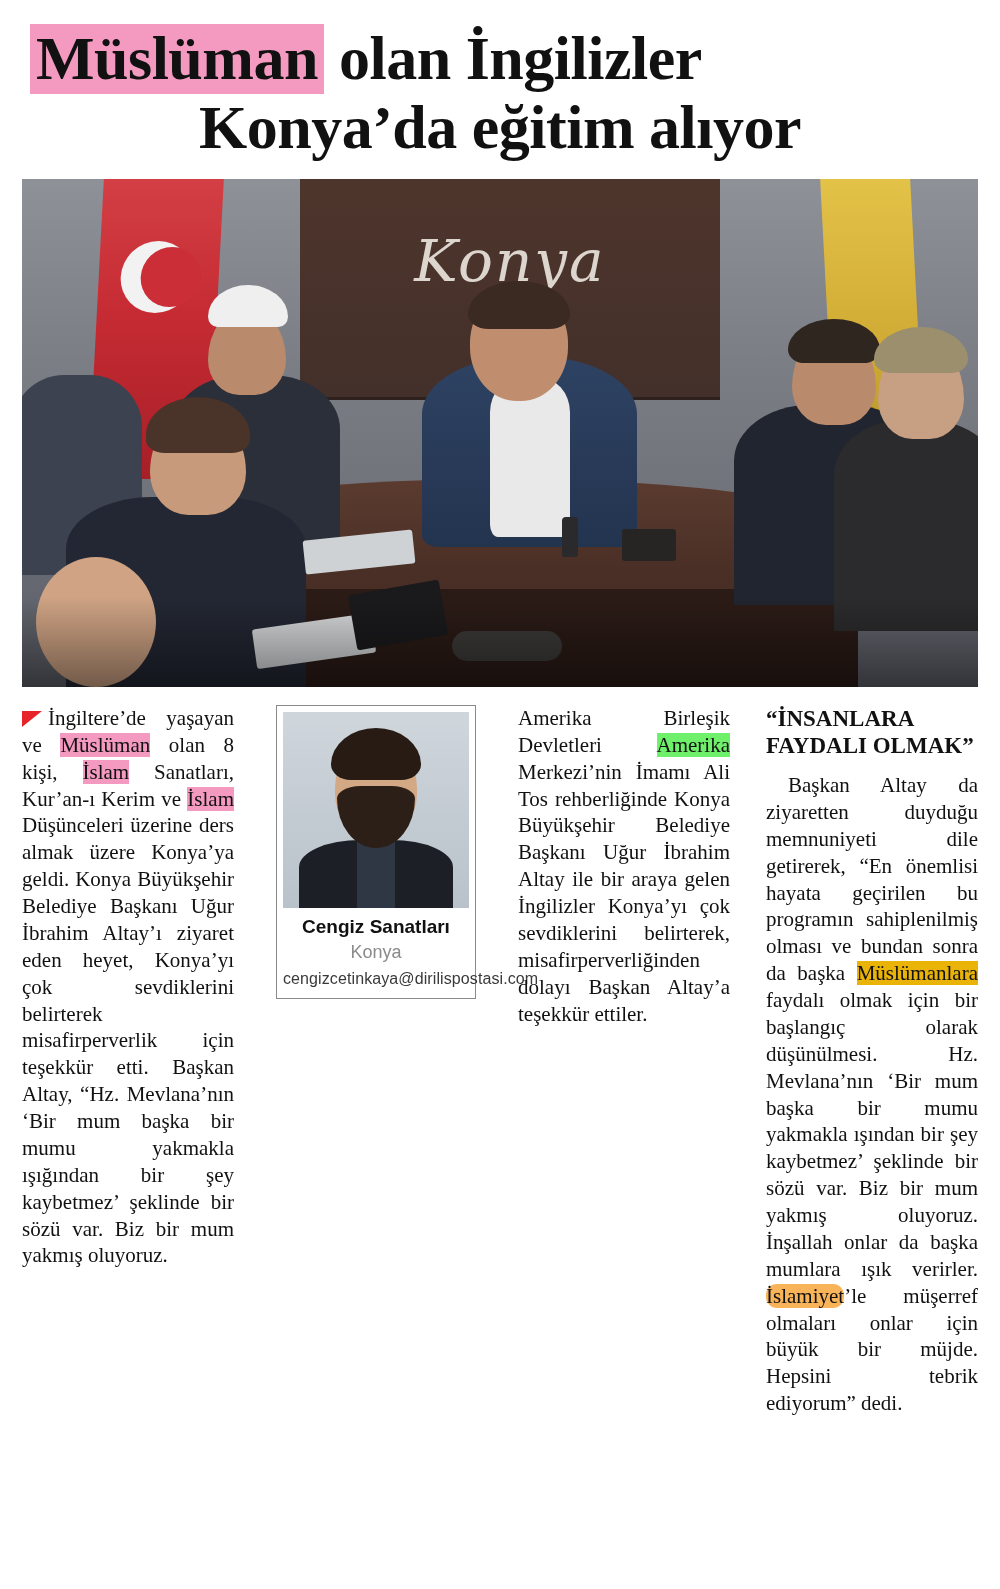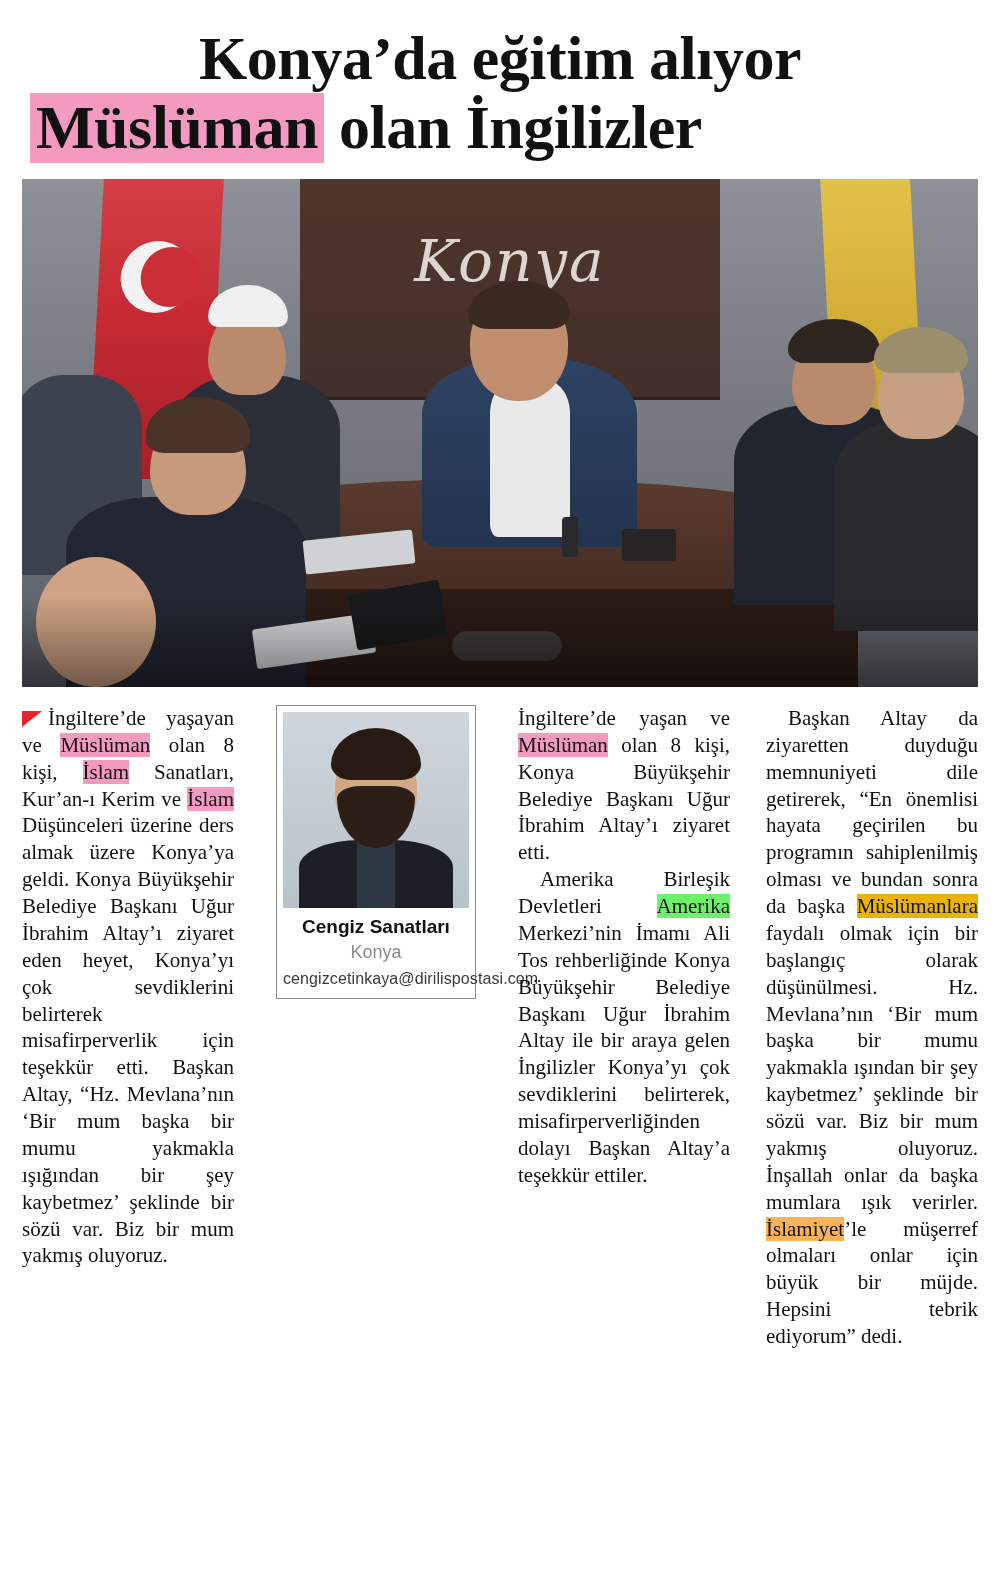--- a/index.html
+++ b/index.html
@@ -260,30 +260,30 @@
     font-size: 23px;
     line-height: 1.2;
     margin: 0 0 12px 0;
     text-align: left;
   }
 
   
   .hl-pink   { background: #f49ac1; }
   .hl-yellow { background: #eab308; }
   .hl-green  { background: #6ff06a; }
-  .hl-orange { background: #f9b45a; }
+  .hl-orange { background: #f9b45a; border-radius: 11px; }
 </style>
 </head>
 <body>
 
 <div class="page">
 
   <div class="headline">
+    <div class="headline-line hl-1"><span class="hl-mark">Müslüman</span><span> olan İngilizler</span></div>
     <div class="headline-line hl-2">Konya’da eğitim alıyor</div>
-    <div class="headline-line hl-1"><span class="hl-mark">Müslüman</span><span> olan İngilizler</span></div>
   </div>
 
   <div class="photo-wrap">
     <div class="photo">
       <div class="ph-wall"></div>
       <div class="ph-panel">
         <div class="ph-panel-script">Konya</div>
       </div>
       <div class="ph-flag">
           <div class="ph-flag-moon"></div>
@@ -340,22 +340,22 @@
           <div class="ap-beard"></div>
           <div class="ap-hair"></div>
         </div>
         <div class="author-name">Cengiz Sanatları</div>
         <div class="author-city">Konya</div>
         <div class="author-mail">cengizcetinkaya@dirilispostasi.com</div>
       </div>
     </div>
 
     <div class="col col-3">
-      <p><span>İngiltere’de yaşan ve </span><span class="hl-pink">Müslüman</span><span> olan 8 kişi, Konya Büyükşehir Belediye Başkanı Uğur İbrahim Altay’ı ziyaret etti.</span></p>
       <p><span>Amerika Birleşik Devletleri </span><span class="hl-green">Amerika</span><span> Merkezi’nin İmamı Ali Tos rehberliğinde Konya Büyükşehir Belediye Başkanı Uğur İbrahim Altay ile bir araya gelen İngilizler Konya’yı çok sevdiklerini belirterek, misafirperverliğinden dolayı Başkan Altay’a teşekkür ettiler.</span></p>
     </div>
 
     <div class="col col-4">
+      <div class="subhead">“İNSANLARA FAYDALI OLMAK”</div>
       <p style="text-indent:22px"><span>Başkan Altay da ziyaretten duyduğu memnuniyeti dile getirerek, “En önemlisi hayata geçirilen bu programın sahiplenilmiş olması ve bundan sonra da başka </span><span class="hl-yellow">Müslümanlara</span><span> faydalı olmak için bir başlangıç olarak düşünülmesi. Hz. Mevlana’nın ‘Bir mum başka bir mumu yakmakla ışından bir şey kaybetmez’ şeklinde bir sözü var. Biz bir mum yakmış oluyoruz. İnşallah onlar da başka mumlara ışık verirler. </span><span class="hl-orange">İslamiyet</span><span>’le müşerref olmaları onlar için büyük bir müjde. Hepsini tebrik ediyorum” dedi.</span></p>
     </div>
 
   </div>
 </div>
 
 </body></html>

